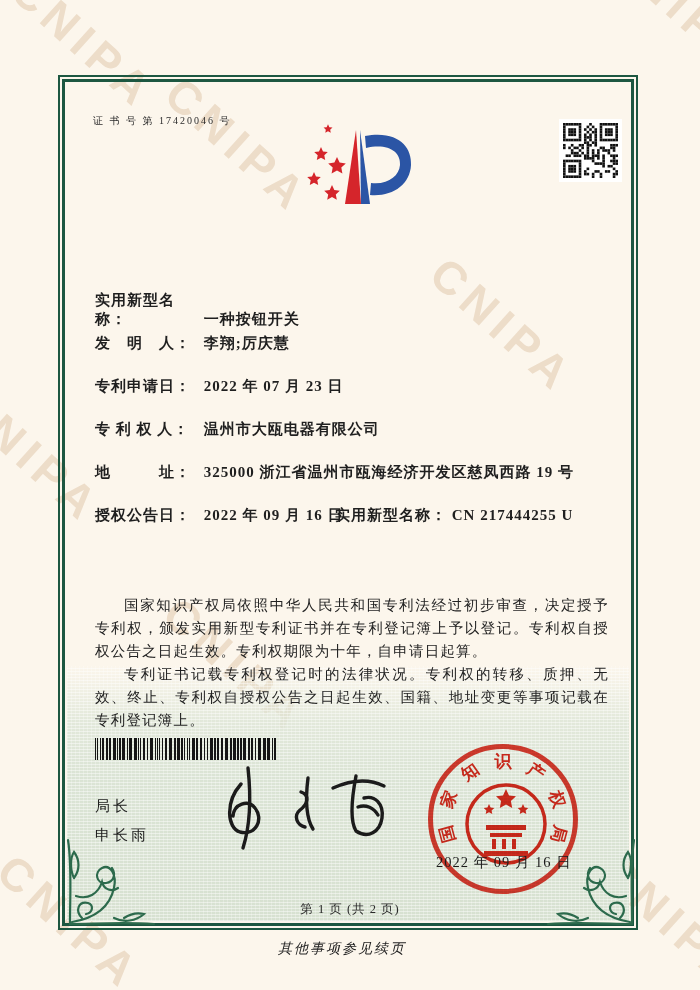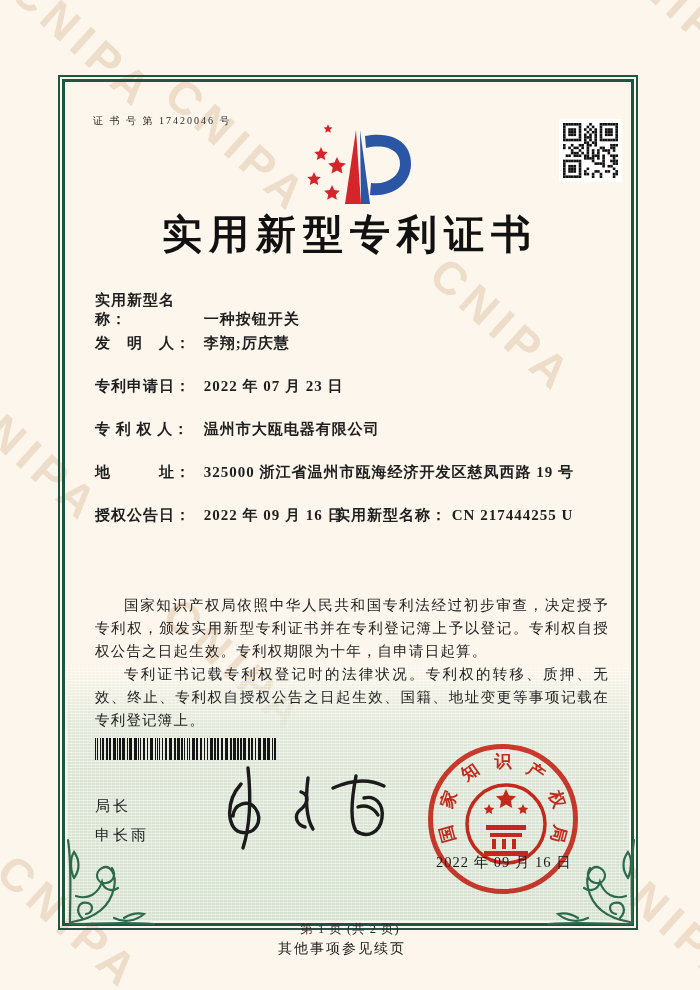--- a/index.html
+++ b/index.html
@@ -42,23 +42,23 @@
   .signature{position:absolute;left:205px;top:758px;}
   .flourish{position:absolute;}
   
   .seal{position:absolute;left:428px;top:744px;width:150px;height:150px;border-radius:50%;
         border:5px solid rgba(222,44,31,.92);box-sizing:border-box;mix-blend-mode:multiply;}
   .seal-char{position:absolute;left:50%;top:50%;width:20px;height:20px;margin:-10px 0 0 -10px;
              color:#de2c1f;font-weight:bold;font-size:17px;text-align:center;line-height:20px;}
   .seal-emblem{position:absolute;left:31px;top:28px;}
   .sealdate{position:absolute;left:436px;top:853px;font-size:14.5px;letter-spacing:1px;color:#1b1b1b;}
   .pagenum{position:absolute;left:0;right:0;top:901px;text-align:center;font-size:12.5px;
-           letter-spacing:1px;color:#2a2a2a;margin-top:20px;}
+           letter-spacing:1px;color:#2a2a2a;}
   .note{position:absolute;left:0;right:16px;top:940px;text-align:center;font-size:14px;
-        letter-spacing:2px;color:#222;}
+        font-style:italic;letter-spacing:2px;color:#222;}
 </style>
 </head>
 <body>
 
 <div class="page">
 
   <div id="wm-layer">
       <div class="wm" style="left: -4px; top: 14px;">CNIPA</div>
       <div class="wm" style="left: 150px; top: 118px;">CNIPA</div>
       <div class="wm" style="left: 415px; top: 298px;">CNIPA</div>
@@ -324,21 +324,20 @@
       <path d="M329,153 l2.6,5.6 6.2,.8 -4.5,4.2 1.1,6 -5.4-3 -5.4,3 1.1-6 -4.5-4.2 6.2-.8 Z"></path>
       <path d="M306,168 l2,4.4 4.8,.6 -3.5,3.3 .9,4.7 -4.2-2.3 -4.2,2.3 .9-4.7 -3.5-3.3 4.8-.6 Z"></path>
       <path d="M324,181 l2.3,5 5.5,.7 -4,3.7 1,5.3 -4.8-2.6 -4.8,2.6 1-5.3 -4-3.7 5.5-.7 Z"></path>
     </g>
     <g fill="#2b55a5">
       <path d="M352,126 L362,200 L353,200 Z"></path>
       <path d="M357,132 C390,126 404,143 403,161 C402,181 384,193 362,191 L363,179 C380,181 391,172 392,161 C393,147 379,139 358,144 Z"></path>
     </g>
   </svg>
 
-  <div class="title">实用新型专利证书</div>
 
   <div class="fields">
     <div class="field">
       <span class="flabel">实用新型名称：</span>
       <span class="fvalue">一种按钮开关</span>
     </div>
     <div class="field">
       <span class="flabel">发　明　人：</span>
       <span class="fvalue">李翔;厉庆慧</span>
     </div>

